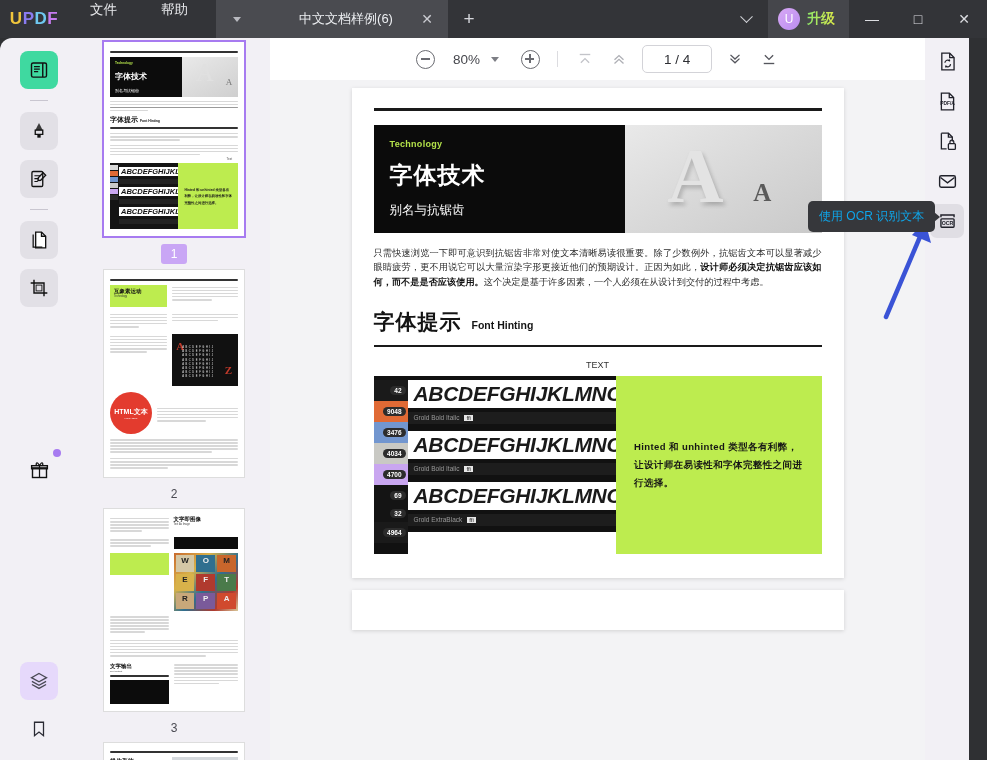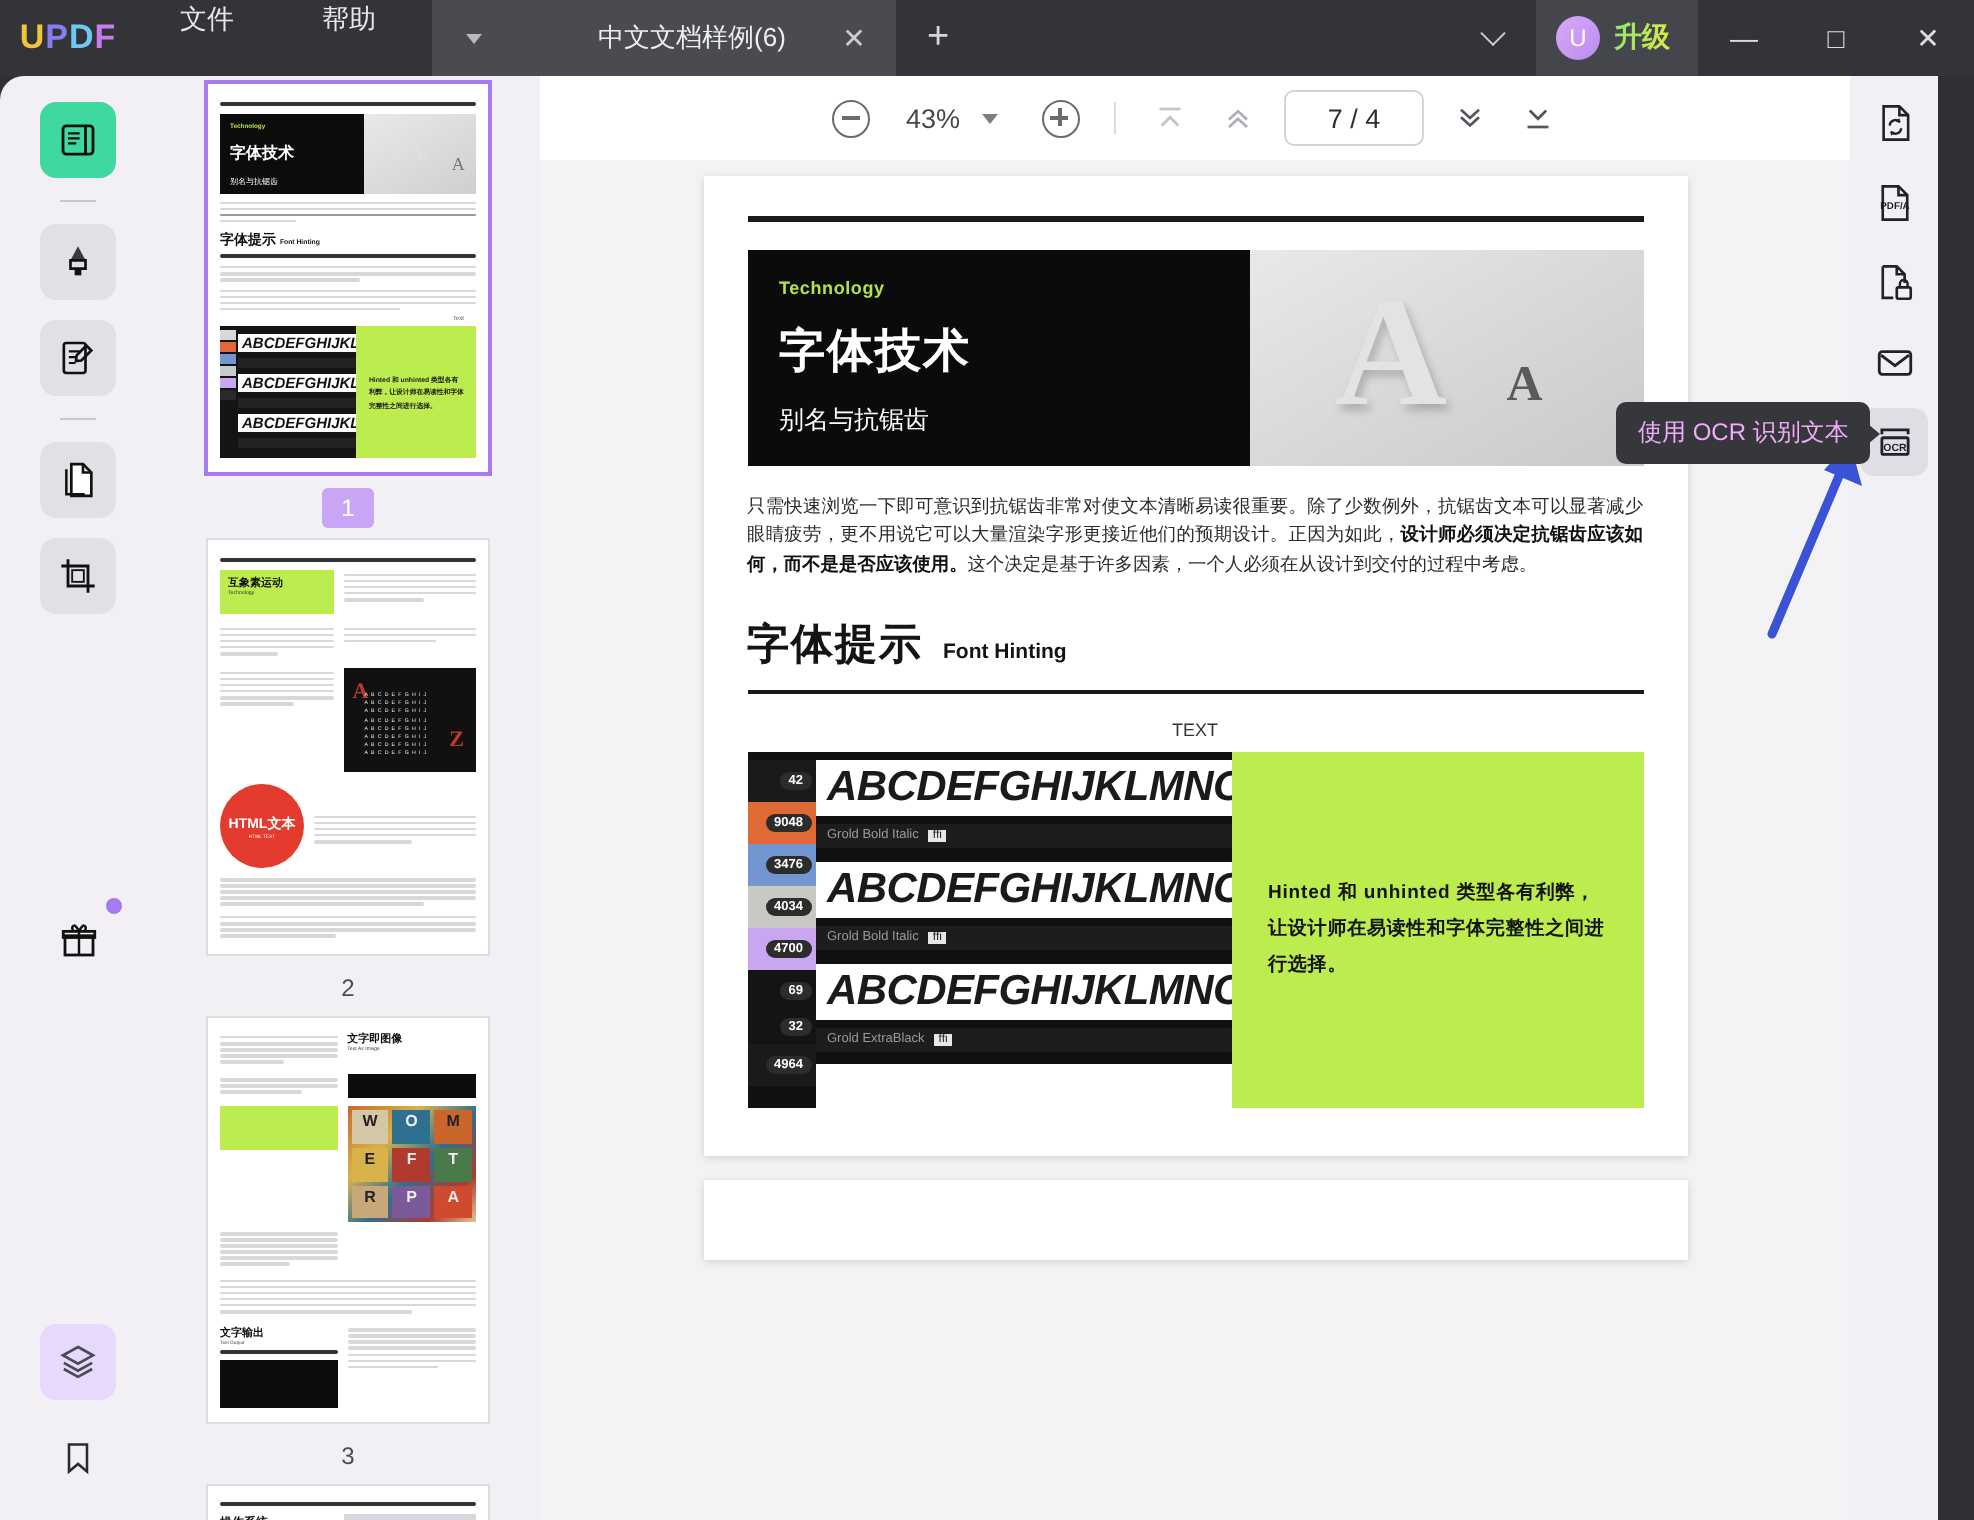--- a/index.html
+++ b/index.html
@@ -243,21 +243,21 @@
     width: 34px; height: 34px; border-radius: 7px; display: flex;
     align-items: center; justify-content: center;
   }
   .rrail-btn.active { background: #e0dee4; }
   .edge {
     position: absolute; top: 38px; right: 0; width: 18px; height: 722px; background: #2f3033;
   }
 
   
   .tooltip {
-    position: absolute; left: 808px; top: 201px; background: #36373b; color: #f0abfc;
+    position: absolute; left: 808px; top: 201px; background: #36373b; color: #0ea5e9;
     font-size: 12px; padding: 7px 11px; border-radius: 5px; white-space: nowrap;
     z-index: 40;
   }
   .tooltip::after {
     content: ''; position: absolute; right: -5px; top: 50%; transform: translateY(-50%);
     border-top: 5px solid transparent; border-bottom: 5px solid transparent;
     border-left: 6px solid #36373b;
   }
   .arrow-svg { position: absolute; left: 880px; top: 215px; z-index: 35; }
 </style>
@@ -607,39 +607,39 @@
         </div>
       </div>
 
     </div>
   </div>
 
   <div class="doctoolbar">
     <div class="tb-icon">
         <span class="circ"></span>
       </div>
-    <div class="zoom-val">43%</div>
+    <div class="zoom-val">80%</div>
     <div class="zoom-caret"></div>
     <div class="tb-icon">
         <span class="circ plus"></span>
       </div>
     <div class="tb-divider"></div>
     <div class="tb-icon">
       <svg width="18" height="18" viewBox="0 0 24 24">
         <path d="M5 6h14" stroke="#c3c4c9" stroke-width="1.8" fill="none"></path>
         <path d="M6.5 17l5.5-5.5L17.5 17" stroke="#c3c4c9" stroke-width="1.8" fill="none"></path>
       </svg>
     </div>
     <div class="tb-icon">
       <svg width="18" height="18" viewBox="0 0 24 24">
         <path d="M6 13l6-5.5 6 5.5" stroke="#aeafb5" stroke-width="1.8" fill="none"></path>
         <path d="M6 18l6-5.5 6 5.5" stroke="#aeafb5" stroke-width="1.8" fill="none"></path>
       </svg>
     </div>
-    <div class="pagebox">7 / 4</div>
+    <div class="pagebox">1 / 4</div>
     <div class="tb-icon">
       <svg width="18" height="18" viewBox="0 0 24 24">
         <path d="M6 6.5l6 5.5 6-5.5" stroke="#55565d" stroke-width="1.8" fill="none"></path>
         <path d="M6 11.5l6 5.5 6-5.5" stroke="#55565d" stroke-width="1.8" fill="none"></path>
       </svg>
     </div>
     <div class="tb-icon">
       <svg width="18" height="18" viewBox="0 0 24 24">
         <path d="M6.5 7l5.5 5.5L17.5 7" stroke="#55565d" stroke-width="1.8" fill="none"></path>
         <path d="M5 18h14" stroke="#55565d" stroke-width="1.8" fill="none"></path>

